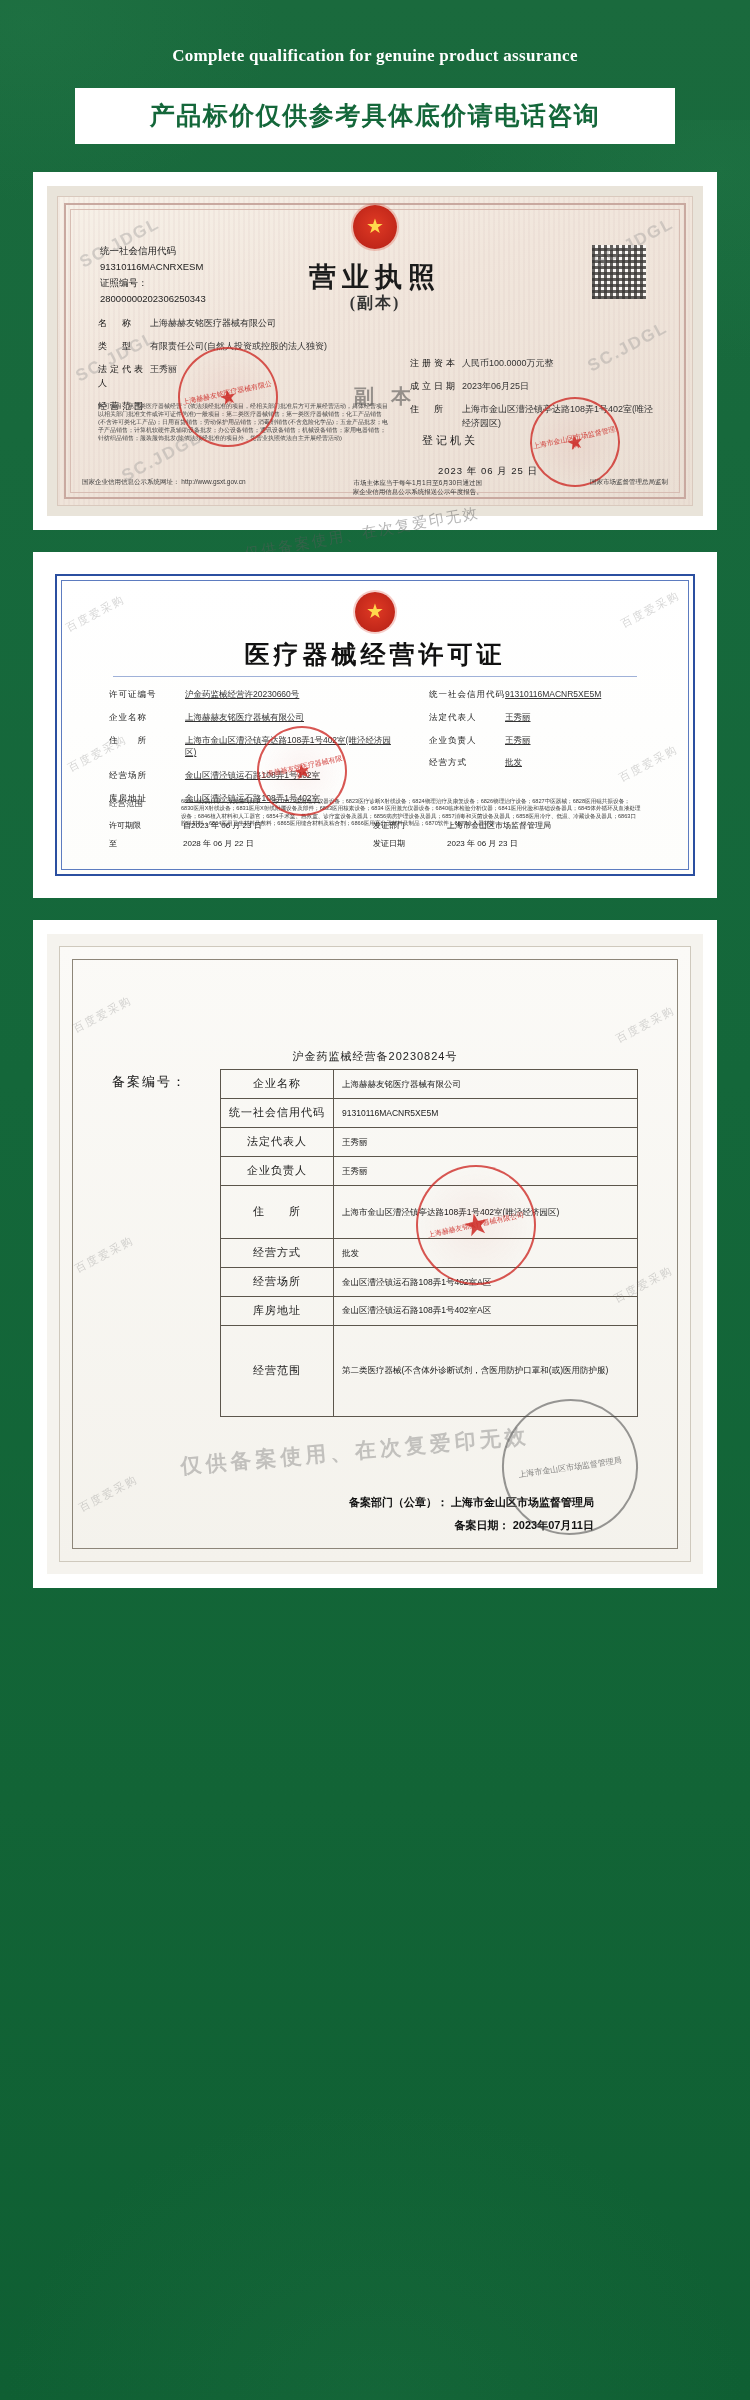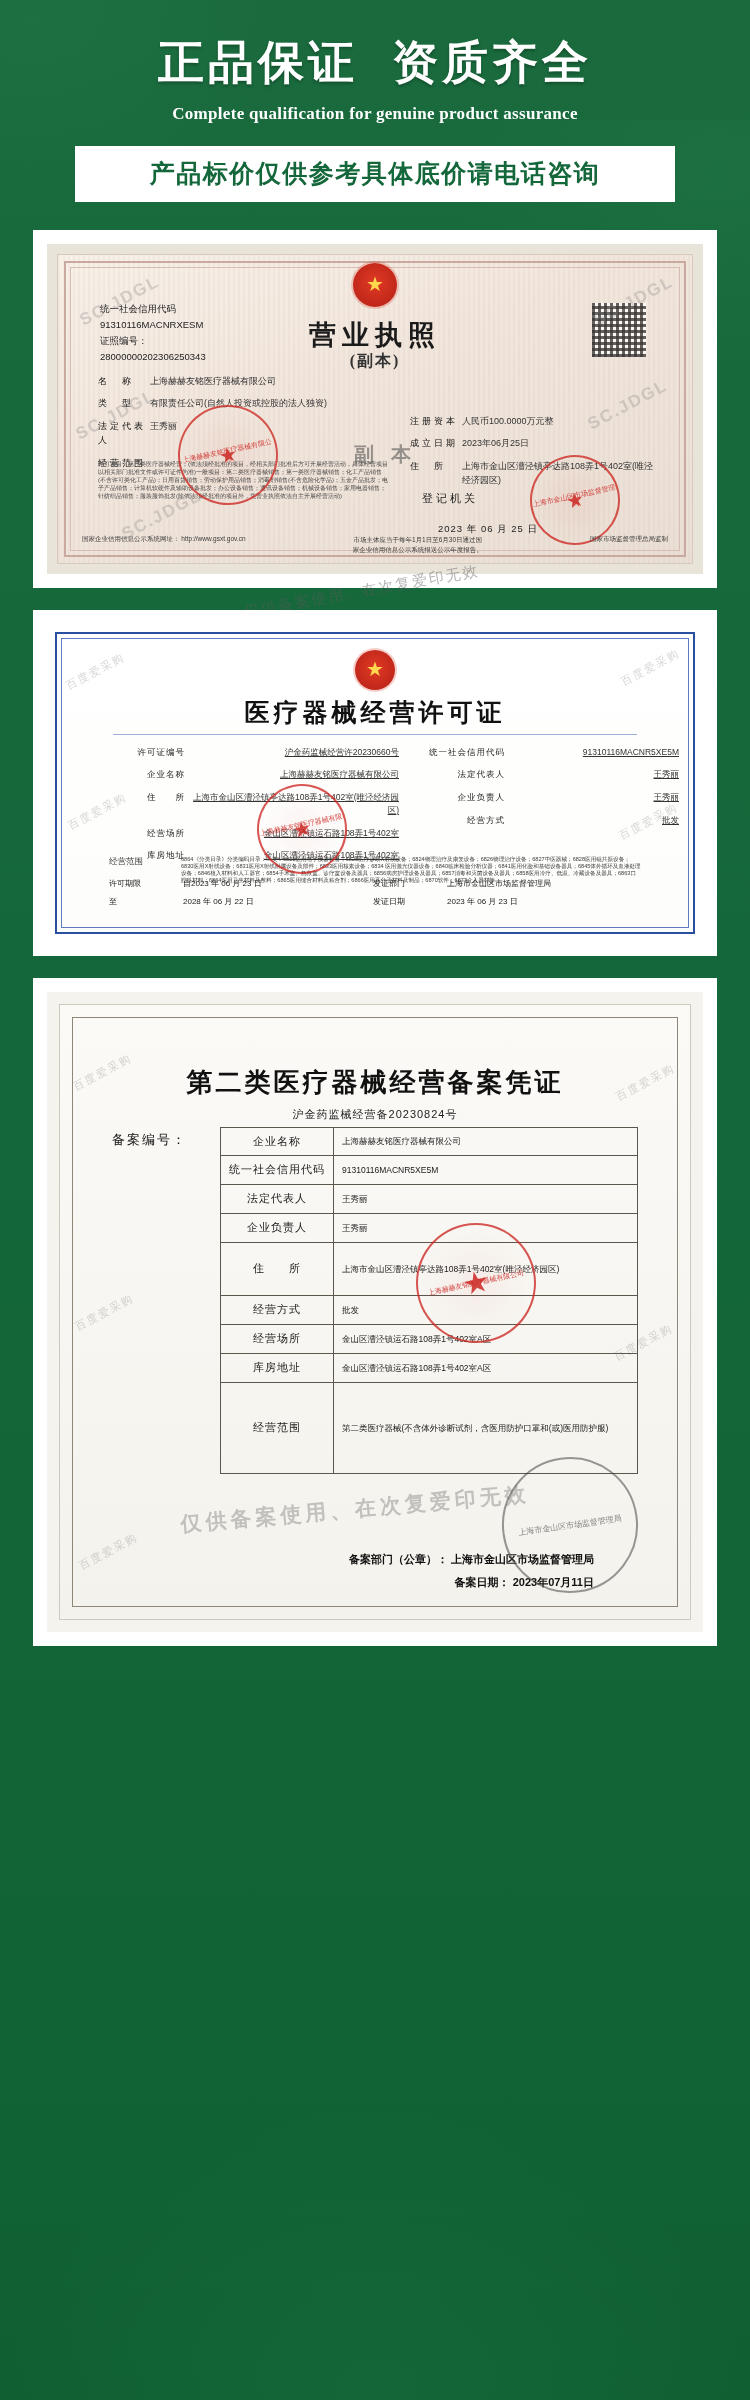--- a/index.html
+++ b/index.html
@@ -178,21 +178,21 @@
   .lic2{height:318px;background:#ffffff;}
   .lic2 .paper{
     position:absolute;inset:8px;
     background:linear-gradient(180deg,#ffffff 0%,#fdfdfb 100%);
     border:2px solid #2b4fa0;
   }
   .lic2 .paper:after{content:"";position:absolute;inset:4px;border:1px solid #5d7cc0;}
   .lic2 .emblem{top:16px;width:40px;height:40px;}
   .lic2 .t-main{top:62px;font-size:25px;letter-spacing:4px;color:#111;}
   .lic2 .rule{position:absolute;left:56px;right:56px;top:100px;height:1px;background:#9fb1d8;}
-  .l2fields{position:absolute;left:52px;top:112px;width:290px;font-size:8.5px;color:#1a1a1a;line-height:1.5;text-align:right;}
+  .l2fields{position:absolute;left:52px;top:112px;width:290px;font-size:8.5px;color:#1a1a1a;line-height:1.5;}
   .l2fields.right{left:372px;width:250px;}
   .l2fields .row{display:flex;margin-bottom:10px;}
   .l2fields .k{width:76px;flex:none;letter-spacing:1px;}
   .l2fields .v{flex:1;color:#333;text-decoration:underline;}
   .scopebox{
     position:absolute;left:52px;right:52px;top:222px;height:60px;
     font-size:5.6px;line-height:1.3;color:#3b3b3b;overflow:hidden;
     display:flex;
   }
   .scopebox .k{width:72px;flex:none;font-size:8.5px;line-height:1.4;}
@@ -238,23 +238,20 @@
 </style>
 </head>
 <body>
 
 <div class="page">
   <div class="bg-deco d1"></div>
   <div class="bg-deco d2"></div>
   <div class="bg-deco d3"></div>
 
   <div class="header">
-    <div class="headline">
-      <span>正品保证</span><span class="gap"></span><span>资质齐全</span>
-    </div>
     <div class="subline">Complete qualification for genuine product assurance</div>
     <div class="banner">产品标价仅供参考具体底价请电话咨询</div>
   </div>
 
   <div class="cards">
 
     <div class="card">
       <div class="card-inner lic1">
         <div class="paper">
           <div class="frame"></div>
@@ -422,21 +419,20 @@
           <div class="wm" style="right:12px;top:180px">百度爱采购</div>
         </div>
       </div>
     </div>
 
     <div class="card">
       <div class="card-inner lic3">
         <div class="paper">
           <div class="frame"></div>
 
-          <div class="lic-title t-main">第二类医疗器械经营备案凭证</div>
           <div class="code">沪金药监械经营备20230824号</div>
           <div class="ba">备案编号：</div>
 
           <table class="t3">
             <tbody>
                 <tr>
                   <td class="k">企业名称</td>
                   <td class="v">上海赫赫友铭医疗器械有限公司</td>
                 </tr>
             <tr>

